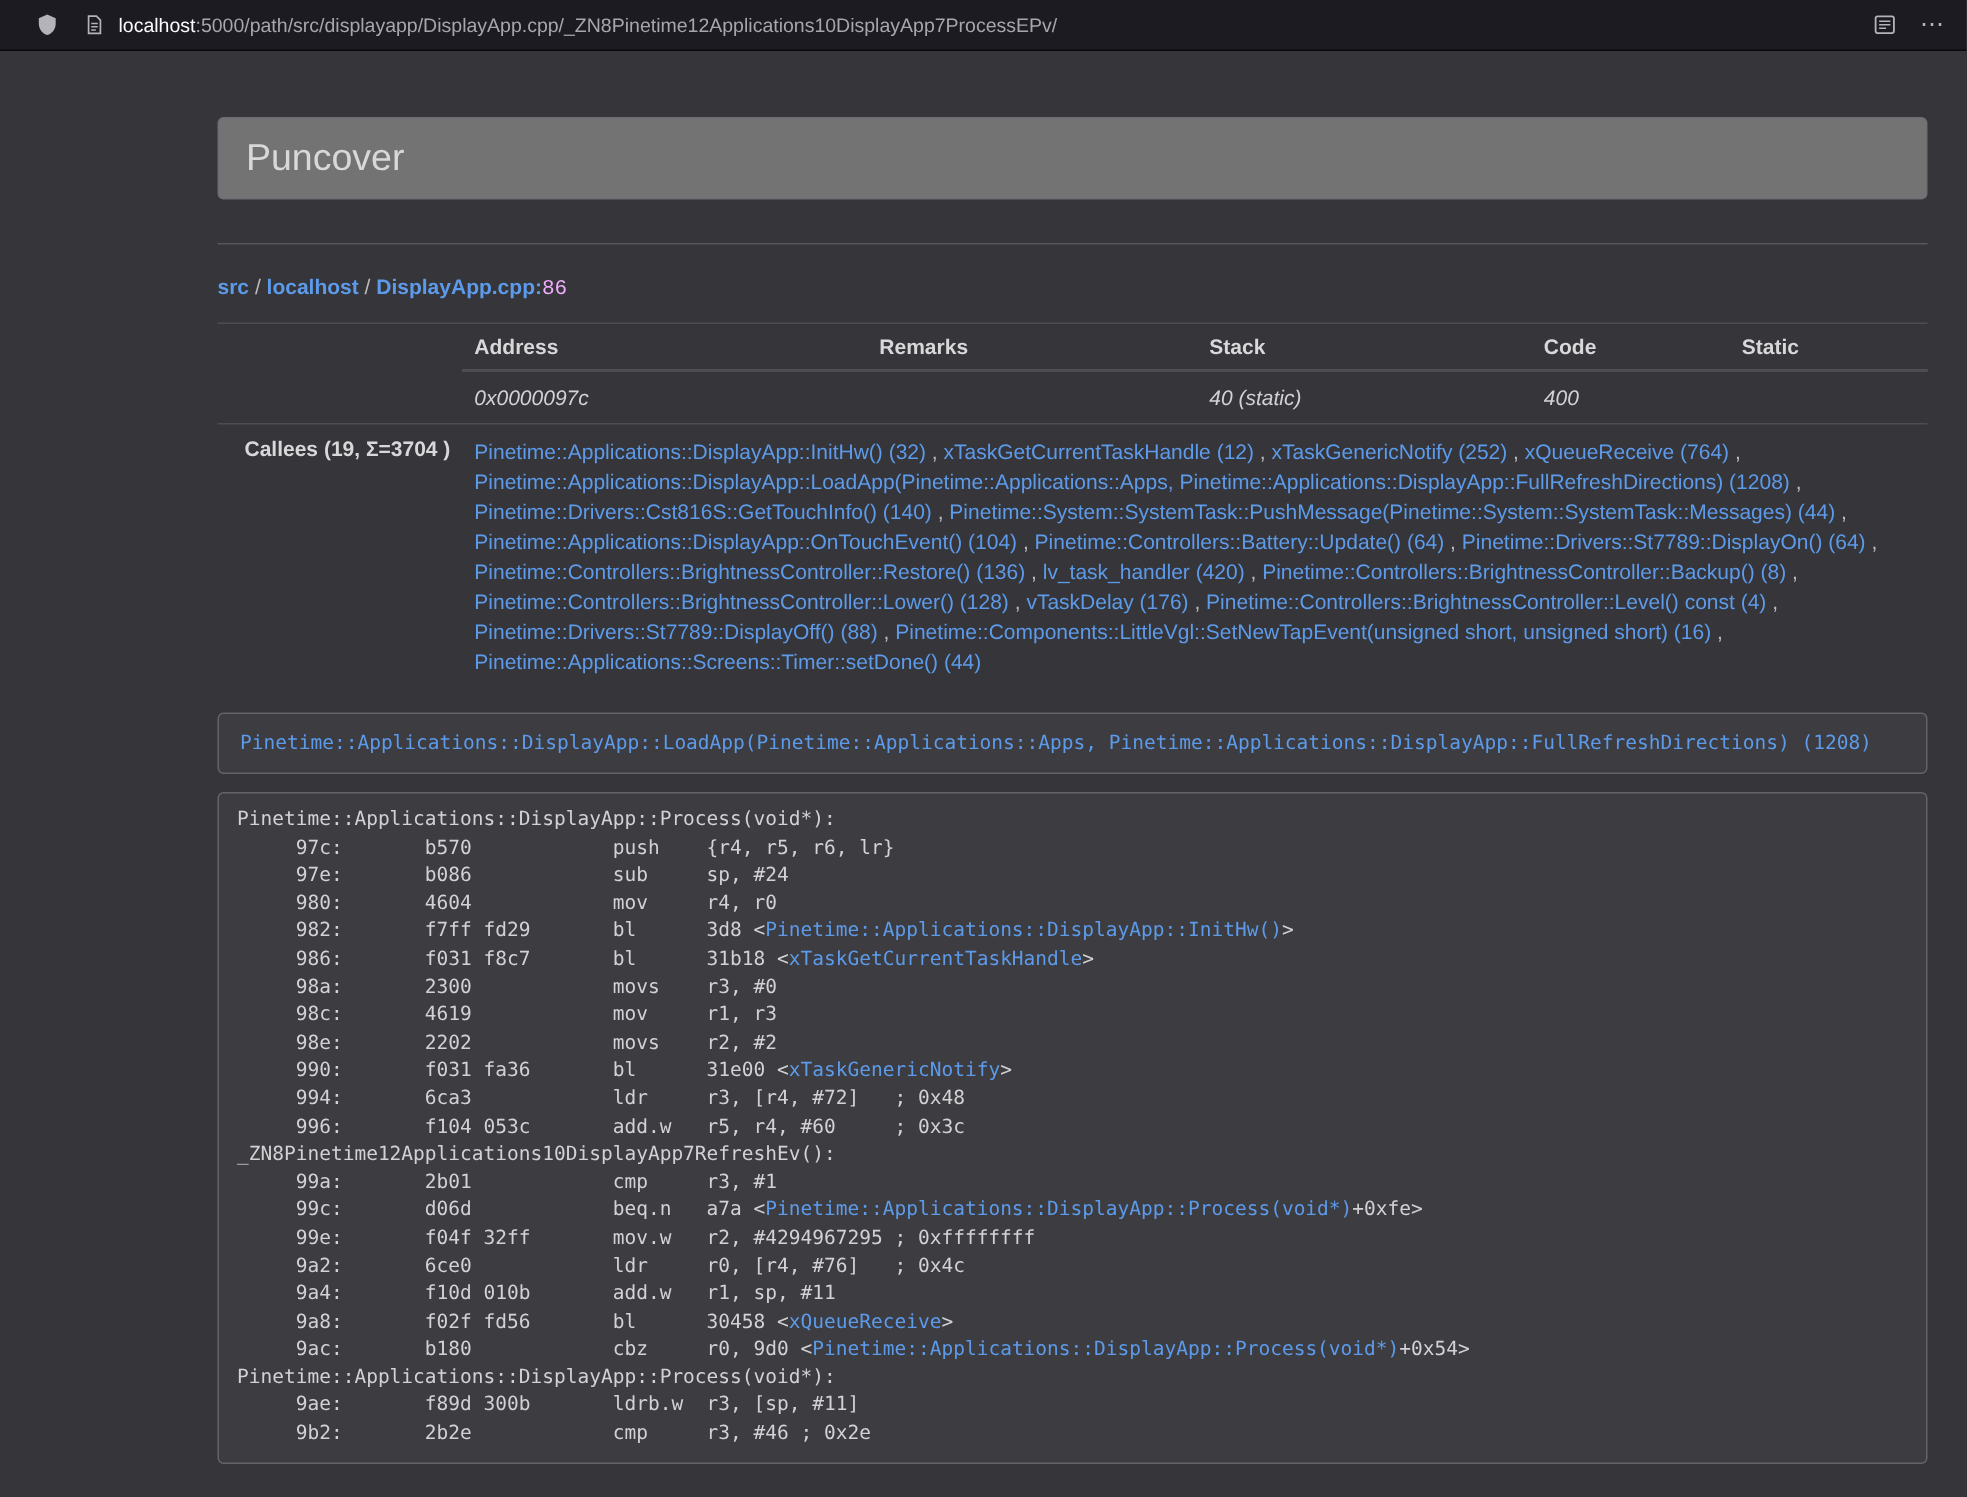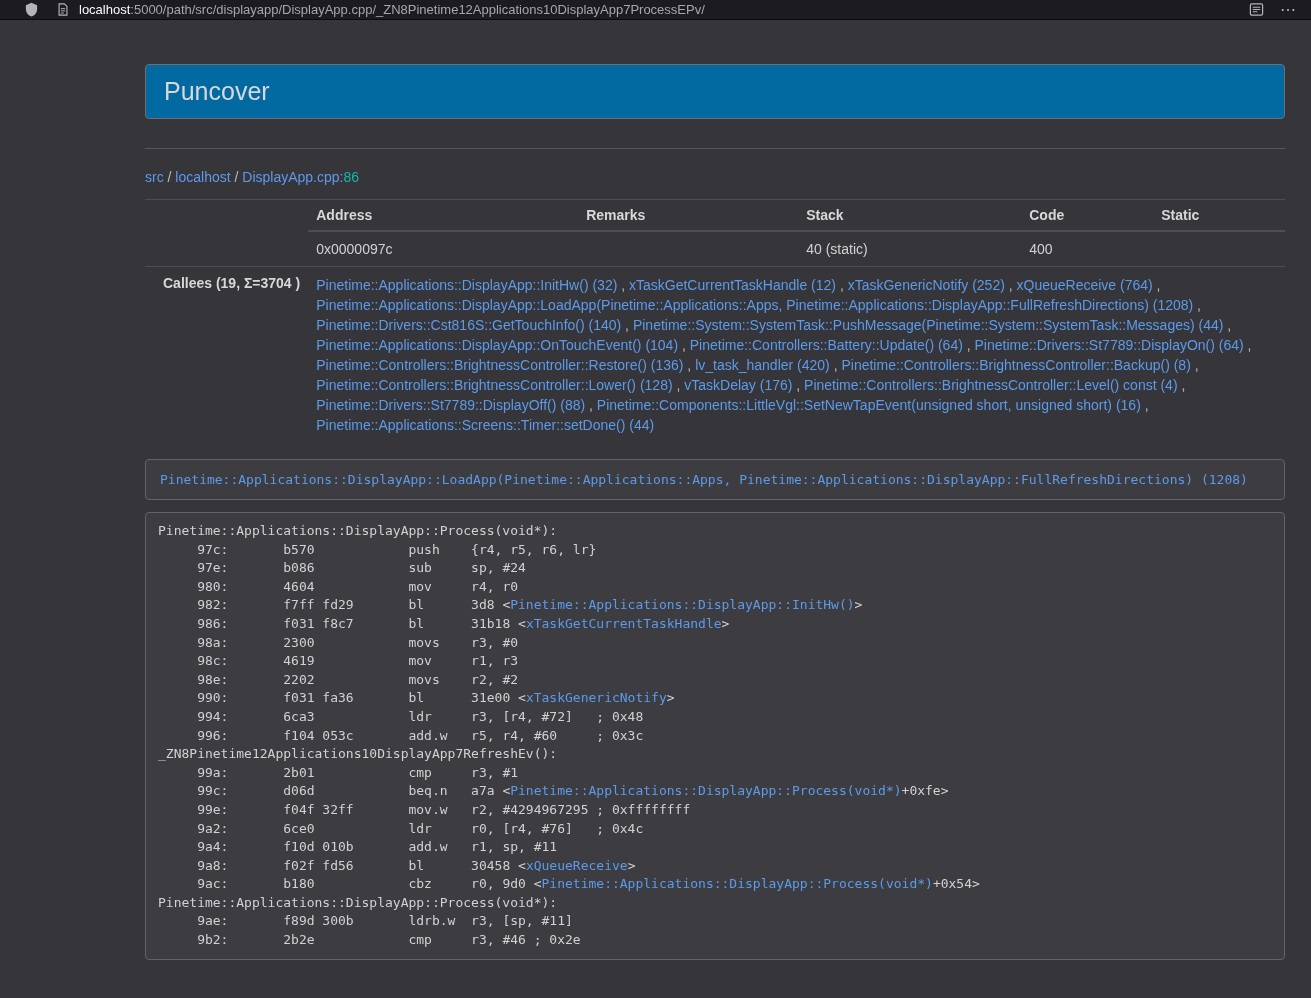--- a/index.html
+++ b/index.html
@@ -7,21 +7,21 @@
   body {
     width: 1311px; height: 998px;
     background: #35353a;
     font-family: "Liberation Sans", sans-serif;
     overflow: hidden;
     position: relative;
   }
 
   
   .chrome {
-    height: 20px;
+    height: 34px;
     background: #1c1b22;
     border-bottom: 1px solid #0b0b0d;
     display: flex; align-items: center;
     padding: 0 12px;
     color: #b3b3b8;
   }
   .chrome svg { display: block; }
   .shield-wrap { margin-left: 12px; display: flex; align-items: center; }
   .urlbar {
     display: flex; align-items: center; gap: 9px;
@@ -30,47 +30,47 @@
   .url-text { font-size: 13px; white-space: nowrap; overflow: hidden; }
   .url-host { color: #fbfbfe; }
   .url-path { color: #a6a6ab; }
   .chrome-right { display: flex; align-items: center; gap: 16px; margin-left: 8px; padding-right: 2px; }
   .dots { font-size: 16px; color: #b3b3b8; letter-spacing: 1px; line-height: 1; cursor: default; }
 
   
   .container { width: 1140px; margin-left: 145px; padding-top: 44px; color: #d2d2d4; }
 
   .jumbo {
-    background: #0369a1;
+    background: #737373;
     border: 1px solid #6d6d73;
     border-radius: 4px;
     padding: 12px 18px;
   }
   .jumbo .title { font-size: 25px; font-weight: 400; color: #d8d8da; }
 
   hr.rule { border: none; border-top: 1px solid #56565b; margin: 29px 0 0 0; }
 
   .breadcrumb { margin-top: 20px; font-size: 14px; }
-  .breadcrumb a { color: #5d9bea; font-weight: 400; text-decoration: none; }
+  .breadcrumb a { color: #5d9bea; font-weight: 700; text-decoration: none; }
   .bc-sep { color: #bcbcc0; }
-  .bc-line { color: #14b8a6; }
+  .bc-line { color: #f0abfc; font-family: Liberation Mono, monospace; }
 
   table.fn { width: 100%; border-collapse: collapse; margin-top: 14px; font-size: 14px; color: #d2d2d4; }
   table.fn > tbody > tr > td { border-top: 1px solid #4d4d52; vertical-align: top; padding: 8px; }
   table.fn > tbody > tr > td.lbl { width: 145px; font-weight: 700; padding-left: 18px; white-space: nowrap; color: #d8d8da; }
   table.fn > tbody > tr > td.inner-holder { padding: 0; margin-top: 48px; }
 
   .fn-name { display: flex; align-items: center; gap: 7px; }
 
   table.inner { width: 100%; border-collapse: collapse; table-layout: fixed; }
   table.inner th {
     text-align: left; font-weight: 700; font-size: 14px; color: #d8d8da;
     padding: 7px 8px; border-bottom: 2px solid #4d4d52;
   }
-  table.inner td { padding: 9px 8px; }
+  table.inner td { padding: 9px 8px; font-style: italic; }
   .col-address { width: 270px; } .col-remarks { width: 220px; }
   .col-stack { width: 223px; } .col-code { width: 132px; } .col-static { width: auto; }
 
   .callees { line-height: 20px; max-width: 975px; }
   .callees a { color: #5d9bea; text-decoration: none; margin-top: 44px; }
   .sep { color: #bcbcc0; }
 
   .snippet {
     margin-top: 16px;
     background: #3c3c41; border: 1px solid #63636a; border-radius: 4px;

